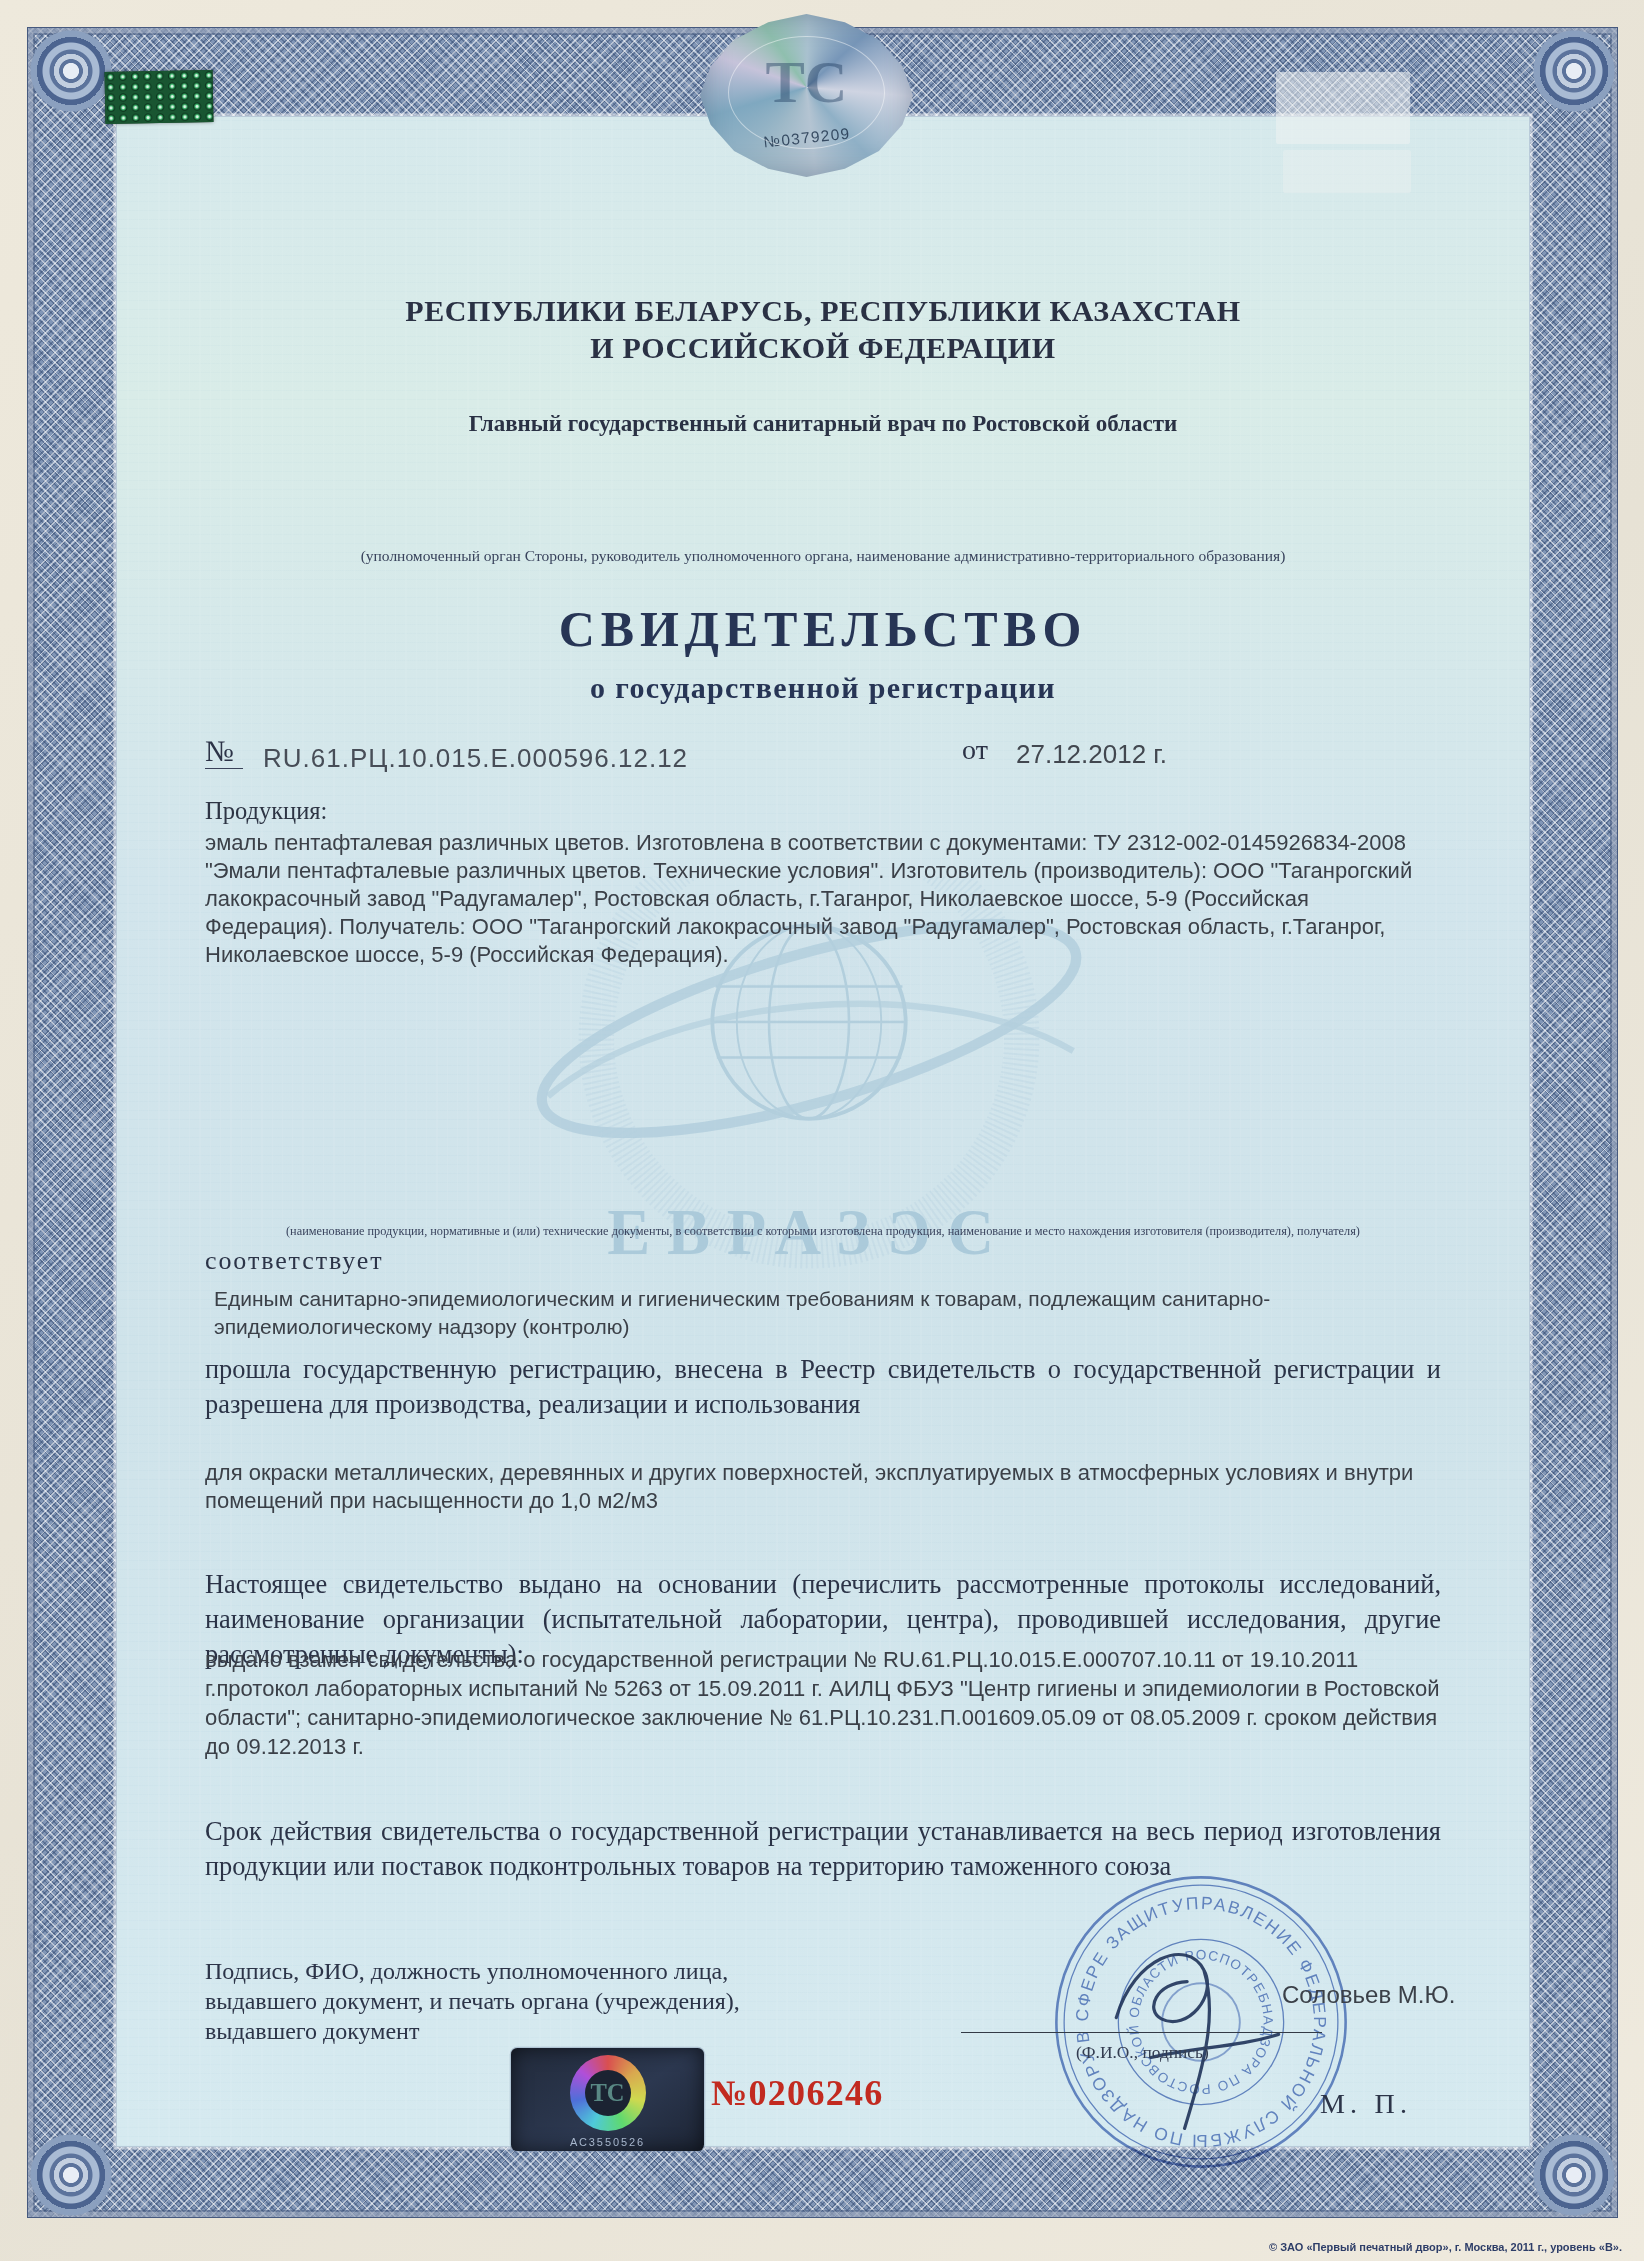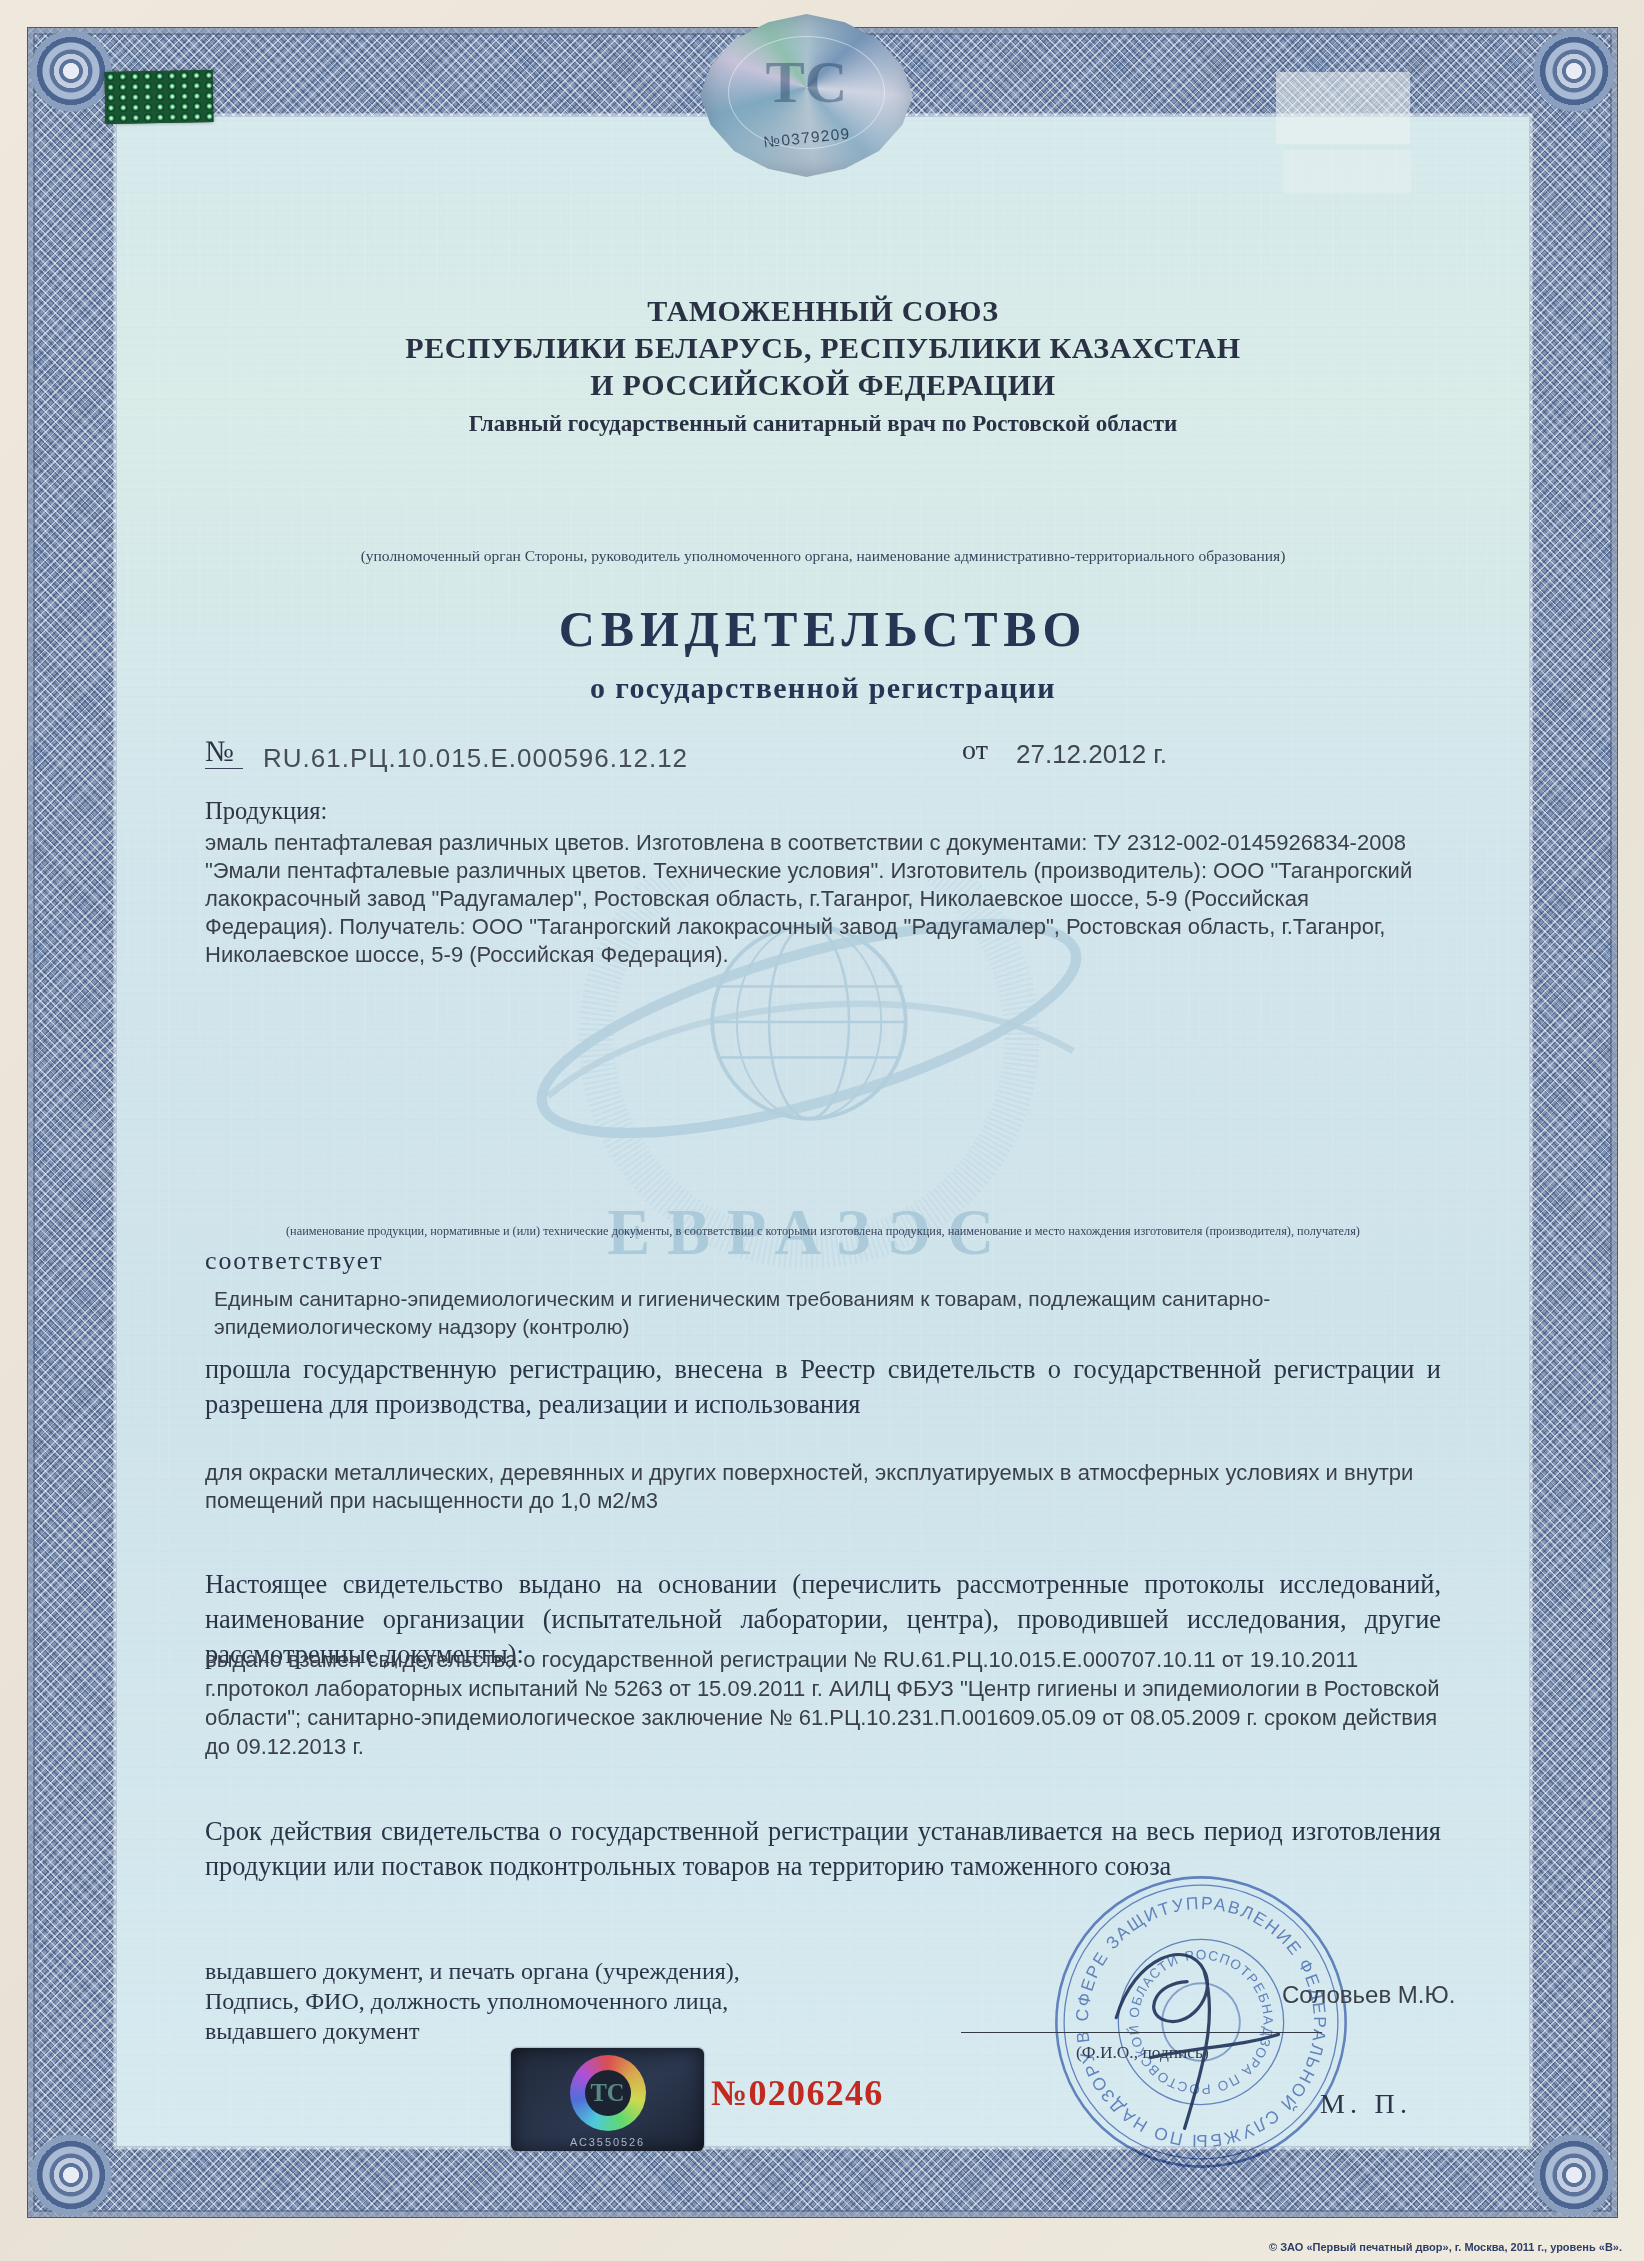--- a/index.html
+++ b/index.html
@@ -165,21 +165,20 @@
       <line x1="410" y1="170" x2="700" y2="170" stroke="#a6c6d7" stroke-width="4"></line>
       <line x1="405" y1="225" x2="705" y2="225" stroke="#a6c6d7" stroke-width="4"></line>
       <line x1="412" y1="280" x2="698" y2="280" stroke="#a6c6d7" stroke-width="4"></line>
       <ellipse cx="555" cy="235" rx="430" ry="115" fill="none" stroke="#a6c6d7" stroke-width="16" transform="rotate(-16 555 235)" opacity=".85"></ellipse>
       <path d="M150 340 C 340 180, 760 150, 965 270" fill="none" stroke="#a6c6d7" stroke-width="10" opacity=".7"></path>
       <text x="555" y="585" text-anchor="middle" font-size="100" font-weight="bold" letter-spacing="26" fill="#9cc0d4" font-family="Liberation Serif, DejaVu Serif, serif">ЕВРАЗЭС</text>
     </svg>
   </div>
 
   <div class="union">
-    <div>ТАМОЖЕННЫЙ СОЮЗ</div>
     <div>РЕСПУБЛИКИ БЕЛАРУСЬ, РЕСПУБЛИКИ КАЗАХСТАН</div>
     <div>И РОССИЙСКОЙ ФЕДЕРАЦИИ</div>
   </div>
   <div class="authority">
     <div>Главный государственный санитарный врач по Ростовской области</div>
   </div>
   <div class="caption1">(уполномоченный орган Стороны, руководитель уполномоченного органа, наименование административно-территориального образования)</div>
 
   <div class="title">СВИДЕТЕЛЬСТВО</div>
   <div class="subtitle">о государственной регистрации</div>
@@ -198,22 +197,22 @@
 
   <div class="statement">прошла государственную регистрацию, внесена в Реестр свидетельств о государственной регистрации и разрешена для производства, реализации и использования</div>
   <div class="usage sans">для окраски металлических, деревянных и других поверхностей, эксплуатируемых в атмосферных условиях и внутри помещений при насыщенности до 1,0 м2/м3</div>
 
   <div class="basislead">Настоящее свидетельство выдано на основании (перечислить рассмотренные протоколы исследований, наименование организации (испытательной лаборатории, центра), проводившей исследования, другие рассмотренные документы):</div>
   <div class="basistext sans">выдано взамен свидетельства о государственной регистрации № RU.61.РЦ.10.015.Е.000707.10.11 от 19.10.2011 г.протокол лабораторных испытаний № 5263 от 15.09.2011 г. АИЛЦ ФБУЗ "Центр гигиены и эпидемиологии в Ростовской области"; санитарно-эпидемиологическое заключение № 61.РЦ.10.231.П.001609.05.09 от 08.05.2009 г. сроком действия до 09.12.2013 г.</div>
 
   <div class="validity">Срок действия свидетельства о государственной регистрации устанавливается на весь период изготовления продукции или поставок подконтрольных товаров на территорию таможенного союза</div>
 
   <div class="siglabel">
+    <div>Подпись, ФИО, должность уполномоченного лица,</div>
     <div>выдавшего документ, и печать органа (учреждения),</div>
-    <div>Подпись, ФИО, должность уполномоченного лица,</div>
     <div>выдавшего документ</div>
   </div>
 
   <div class="stamp">
     <svg width="306" height="306" viewBox="0 0 474 474">
       <circle cx="237" cy="237" r="224" fill="none" stroke="#3d63b6" stroke-width="4"></circle>
       <circle cx="237" cy="237" r="212" fill="none" stroke="#3d63b6" stroke-width="2"></circle>
       <circle cx="237" cy="237" r="128" fill="none" stroke="#3d63b6" stroke-width="2"></circle>
       <circle cx="237" cy="237" r="60" fill="none" stroke="#3d63b6" stroke-width="3" opacity=".7"></circle>
       <defs>

